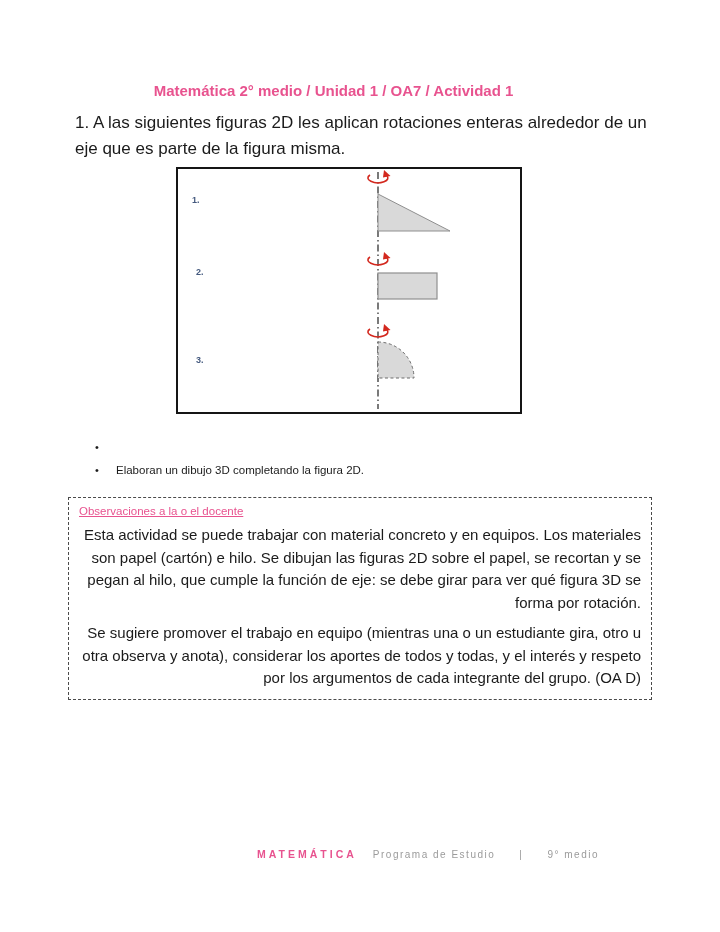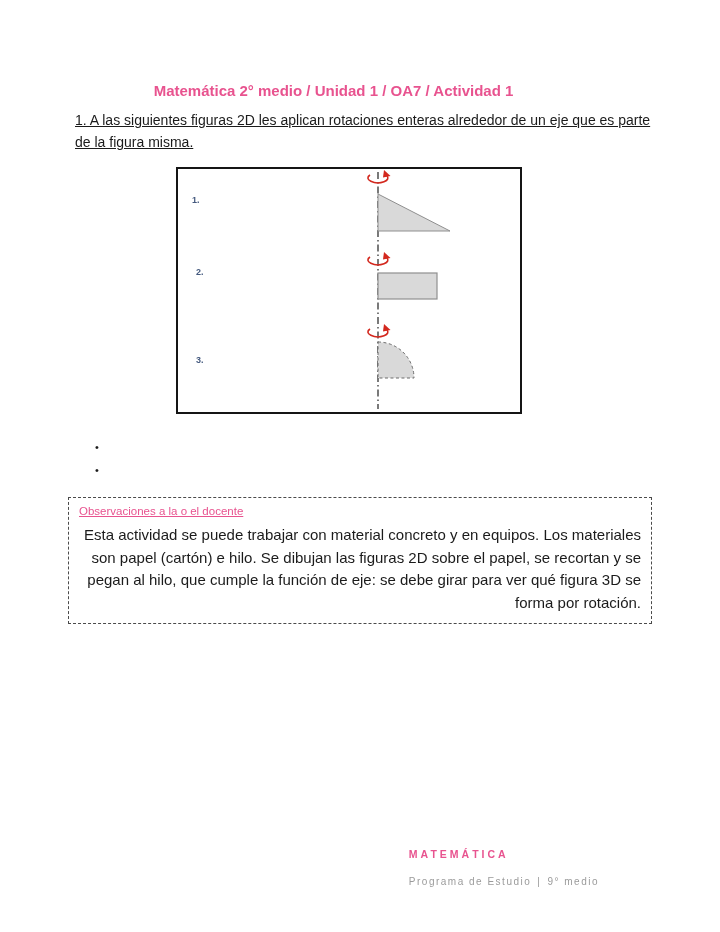--- a/index.html
+++ b/index.html
@@ -18,24 +18,23 @@
     top: 82px; left: 0; right: 0;
     text-align: center;
     font-size: 15px;
     font-weight: bold;
     color: #E8538F;
   }
   .intro {
     position: absolute;
     top: 110px; left: 75px;
     width: 582px;
-    font-size: 14px;
+    font-size: 17px;
     line-height: 1.55;
     color: #1b1b1b;
-    text-decoration: underline;
   }
   .figures-panel {
     position: absolute;
     top: 167px; left: 176px;
     width: 346px; height: 247px;
     border: 2px solid #151515;
     background: #ffffff;
   }
   .figures-panel svg { position: absolute; top: 0; left: 0; }
   .fig-label {
@@ -76,34 +75,33 @@
     text-align: right;
   }
   .obs-box p + p { margin-top: 8px; }
   .footer {
     position: absolute;
     top: 848px; right: 68px;
     display: flex;
     align-items: baseline;
     gap: 16px;
     white-space: nowrap;
-    flex-direction: column;
   }
   .footer .brand {
     color: #E8538F;
     font-weight: bold;
     font-size: 10.5px;
     letter-spacing: 3px;
   }
   .footer .meta {
     color: #9B9B9B;
     font-size: 10px;
     letter-spacing: 1.5px;
     display: flex;
-    gap: 6px;
+    gap: 24px;
     align-items: baseline;
   }
 </style>
 </head>
 <body>
 
 <div class="page">
 
   <div class="doc-title">Matemática 2° medio / Unidad 1 / OA7 / Actividad 1</div>
 
@@ -138,26 +136,28 @@
     <span class="fig-label l2">2.</span>
     <span class="fig-label l3">3.</span>
   </div>
 
   <div class="bullets">
     <div class="bullet-row">
       <span class="bullet-marker">•</span>
     </div>
     <div class="bullet-row">
       <span class="bullet-marker">•</span>
+      <span>Elaboran un dibujo 3D completando la figura 2D.</span>
     </div>
   </div>
 
   <div class="obs-box">
     <div class="obs-heading">Observaciones a la o el docente</div>
     <p>Esta actividad se puede trabajar con material concreto y en equipos. Los materiales son papel (cartón) e hilo. Se dibujan las figuras 2D sobre el papel, se recortan y se pegan al hilo, que cumple la función de eje: se debe girar para ver qué figura 3D se forma por rotación.</p>
+    <p>Se sugiere promover el trabajo en equipo (mientras una o un estudiante gira, otro u otra observa y anota), considerar los aportes de todos y todas, y el interés y respeto por los argumentos de cada integrante del grupo. (OA D)</p>
   </div>
 
   <div class="footer">
     <span class="brand">MATEMÁTICA</span>
     <span class="meta">
       <span>Programa de Estudio</span>
       <span>|</span>
       <span>9° medio</span>
     </span>
   </div>

